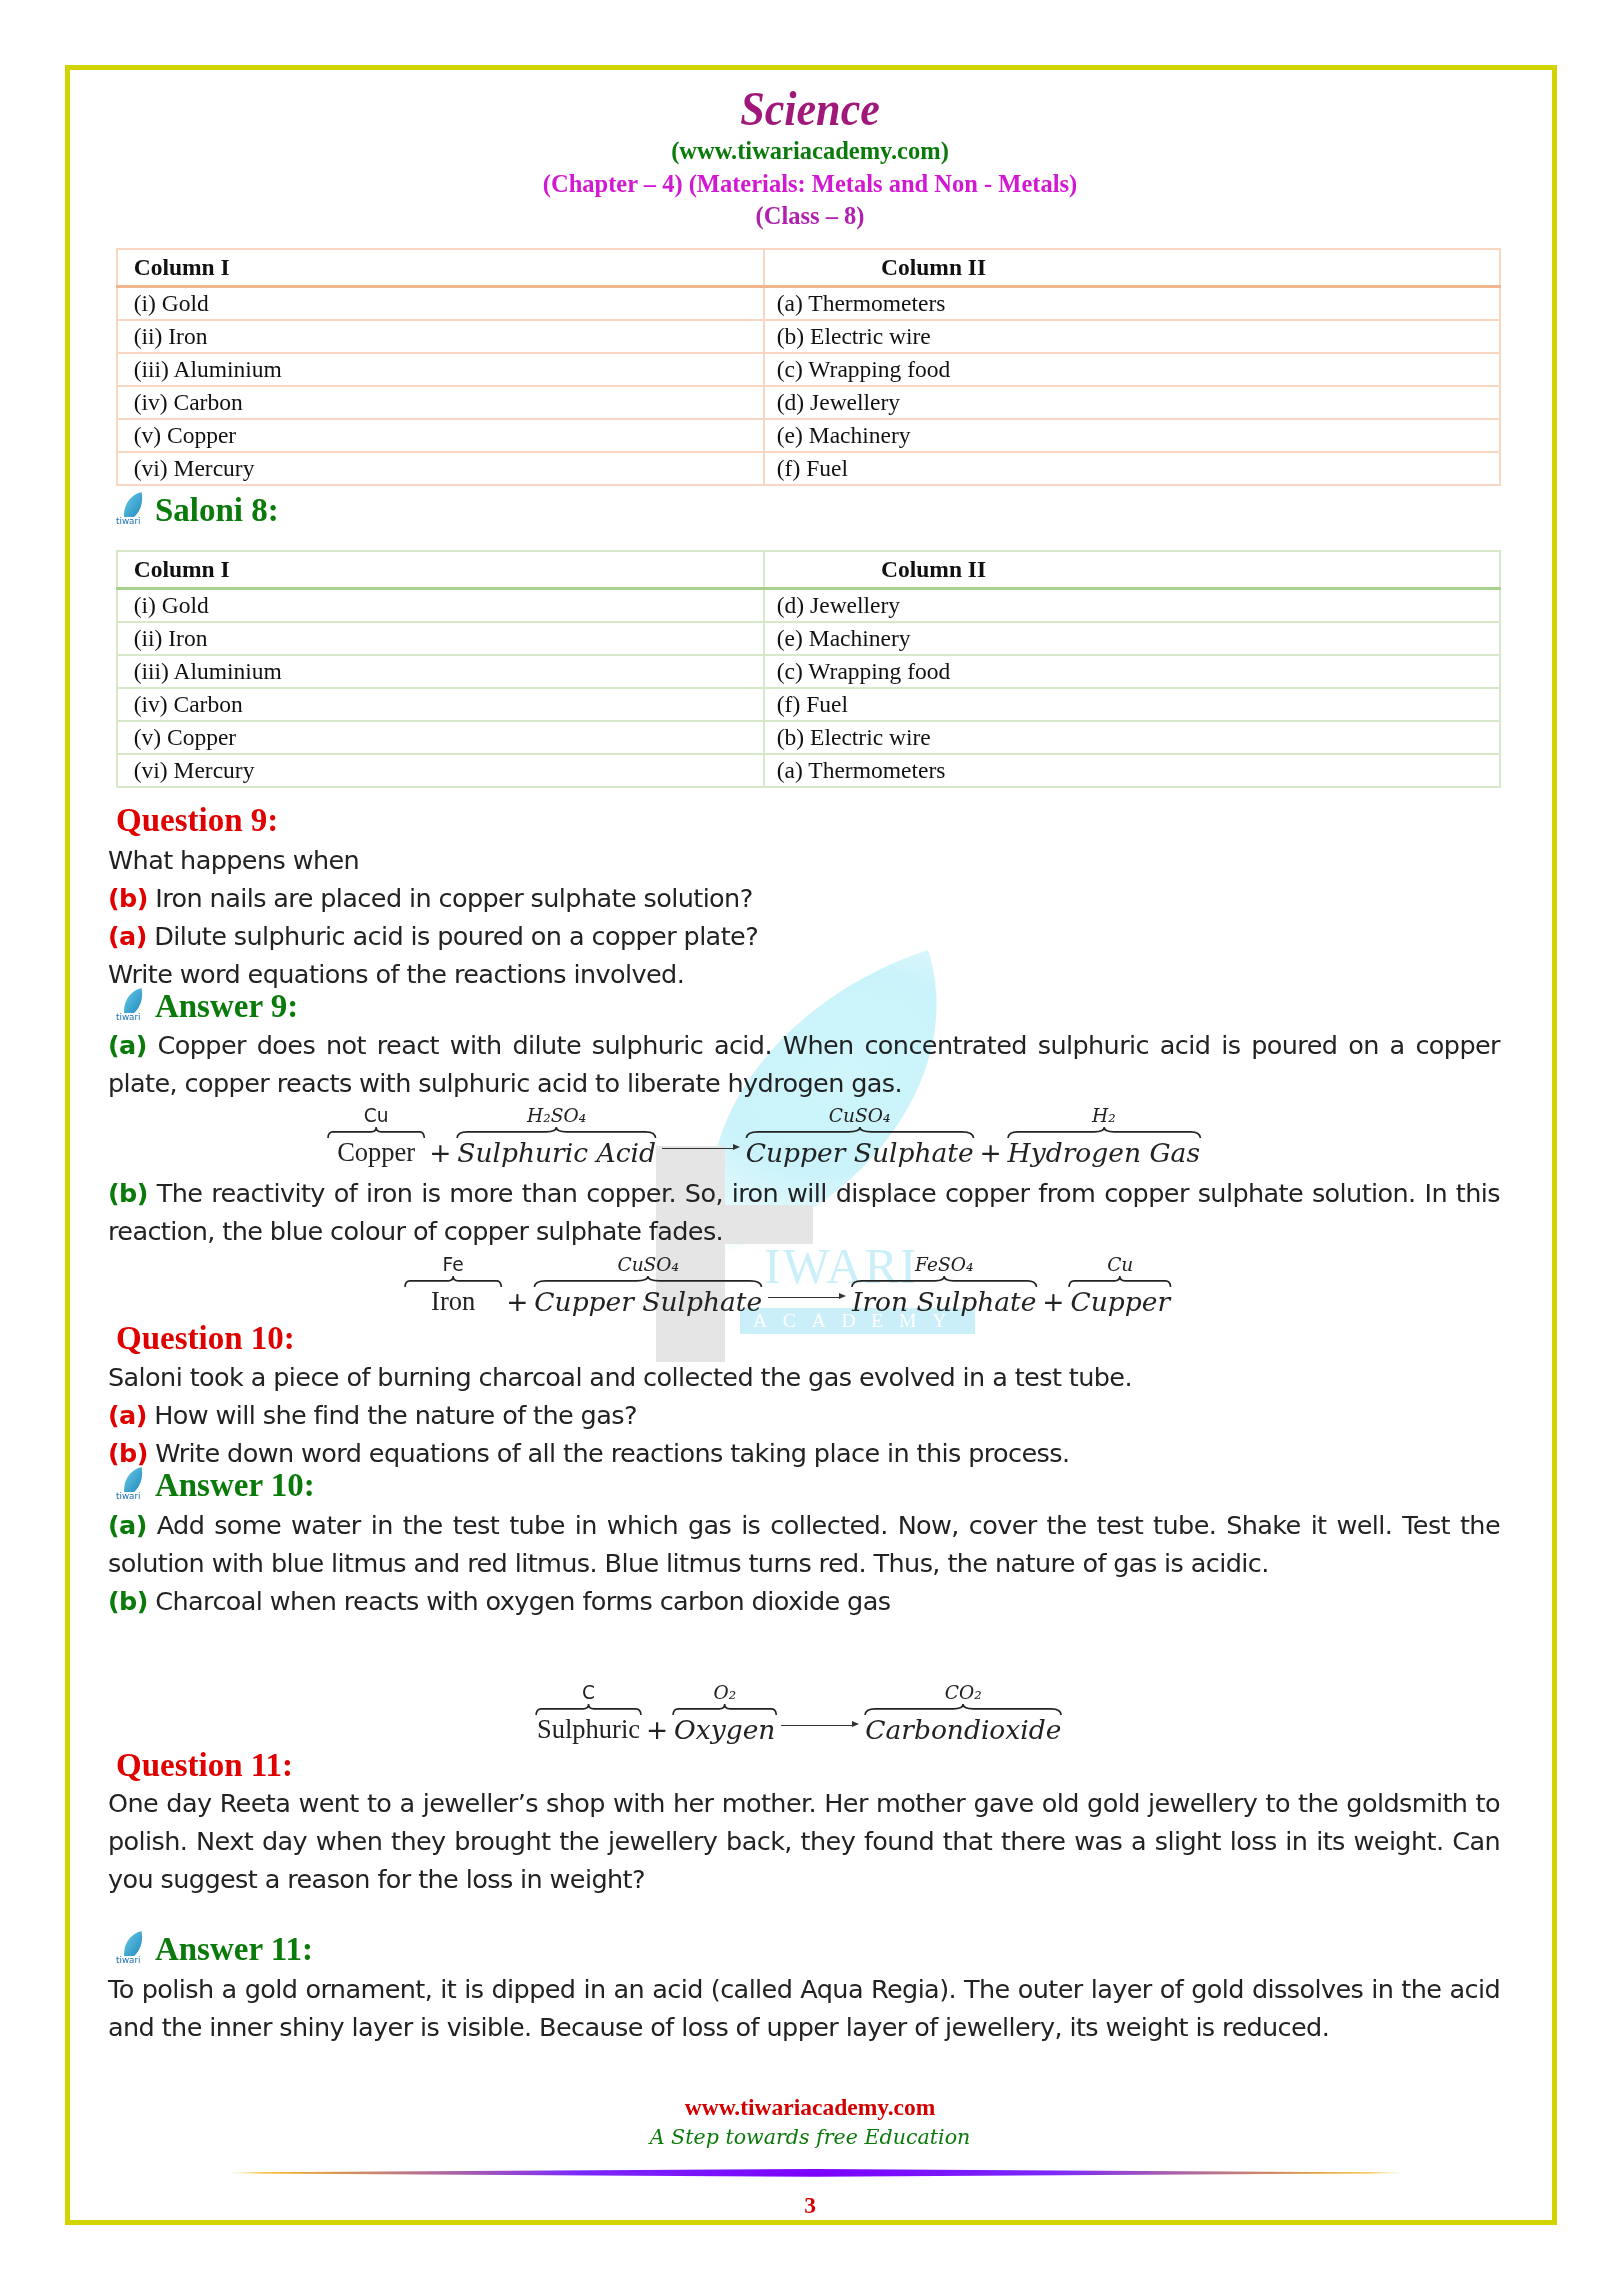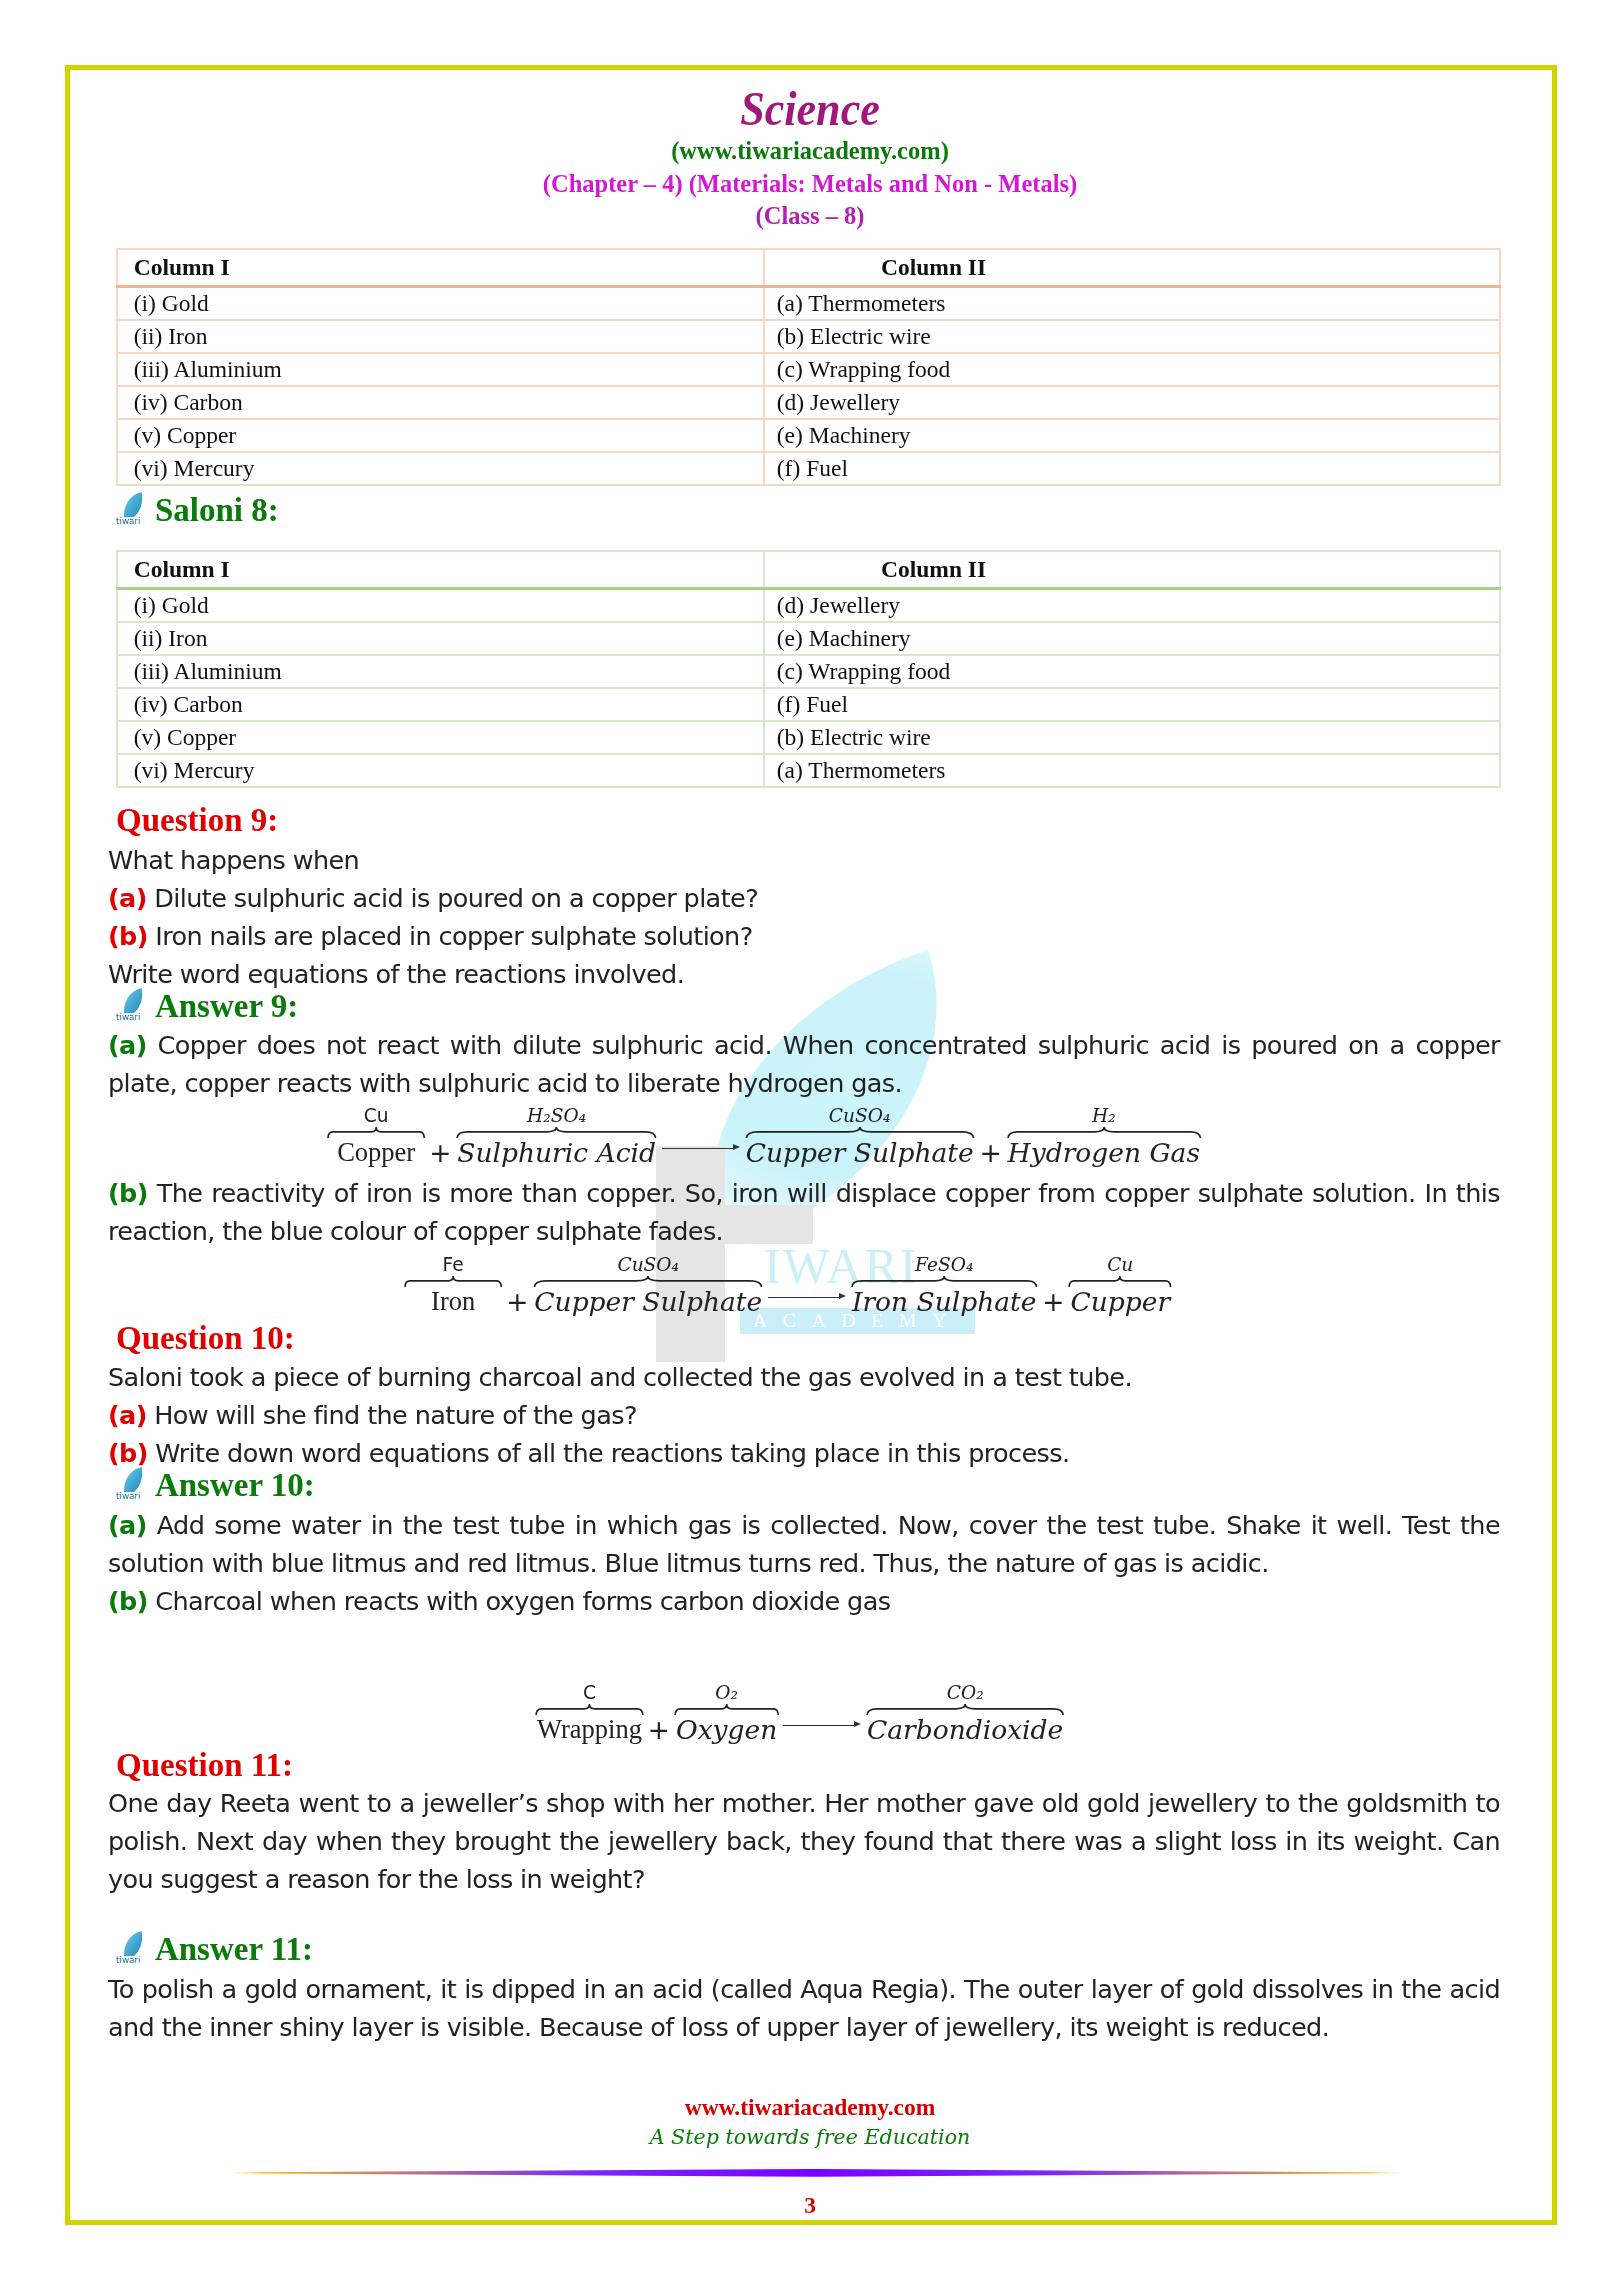--- a/index.html
+++ b/index.html
@@ -178,22 +178,22 @@
       <tr>
         <td>(vi) Mercury</td>
         <td class="c2">(a) Thermometers</td>
       </tr>
     </tbody>
 </table>
 
 <div class="abs q-head" style="top:802px;">Question 9:</div>
 <div class="abs para" style="top:841px;">
   <p>What happens when</p>
+  <p><span class="lbl-r">(b)</span><span> Iron nails are placed in copper sulphate solution?</span></p>
   <p><span class="lbl-r">(a)</span><span> Dilute sulphuric acid is poured on a copper plate?</span></p>
-  <p><span class="lbl-r">(b)</span><span> Iron nails are placed in copper sulphate solution?</span></p>
   <p>Write word equations of the reactions involved.</p>
 </div>
 
 <div class="abs ans-head" style="top:988px;">
   <span class="ans-icon">
       <span class="leaf"></span>
       <span class="txt">tiwari</span>
     </span>
   <span>Answer 9:</span>
 </div>
@@ -288,21 +288,21 @@
 <div class="abs para" style="top:1506px;">
   <p><span class="lbl-g">(a)</span><span> Add some water in the test tube in which gas is collected. Now, cover the test tube. Shake it well. Test the solution with blue litmus and red litmus. Blue litmus turns red. Thus, the nature of gas is acidic.</span></p>
   <p><span class="lbl-g">(b)</span><span> Charcoal when reacts with oxygen forms carbon dioxide gas</span></p>
 </div>
 <div class="eq" id="eq10" style="left:535px; top:1682px;">
     <span class="term">
       <span class="sym">C</span>
       <svg class="brace" viewBox="0 0 100 12" preserveAspectRatio="none">
         <path d="M1,12 Q1,5 6,5 L45,5 Q50,5 50,0 Q50,5 55,5 L94,5 Q99,5 99,12" fill="none" stroke="#222" stroke-width="1.6" vector-effect="non-scaling-stroke"></path>
       </svg>
-      <span class="word">Wrapping</span>
+      <span class="word">Sulphuric</span>
     </span>
     <span class="op">+</span>
     <span class="term">
       <span class="sym it">O₂</span>
       <svg class="brace" viewBox="0 0 100 12" preserveAspectRatio="none">
         <path d="M1,12 Q1,5 6,5 L45,5 Q50,5 50,0 Q50,5 55,5 L94,5 Q99,5 99,12" fill="none" stroke="#222" stroke-width="1.6" vector-effect="non-scaling-stroke"></path>
       </svg>
       <span class="word it">Oxygen</span>
     </span>
     <span class="arrow"></span>

